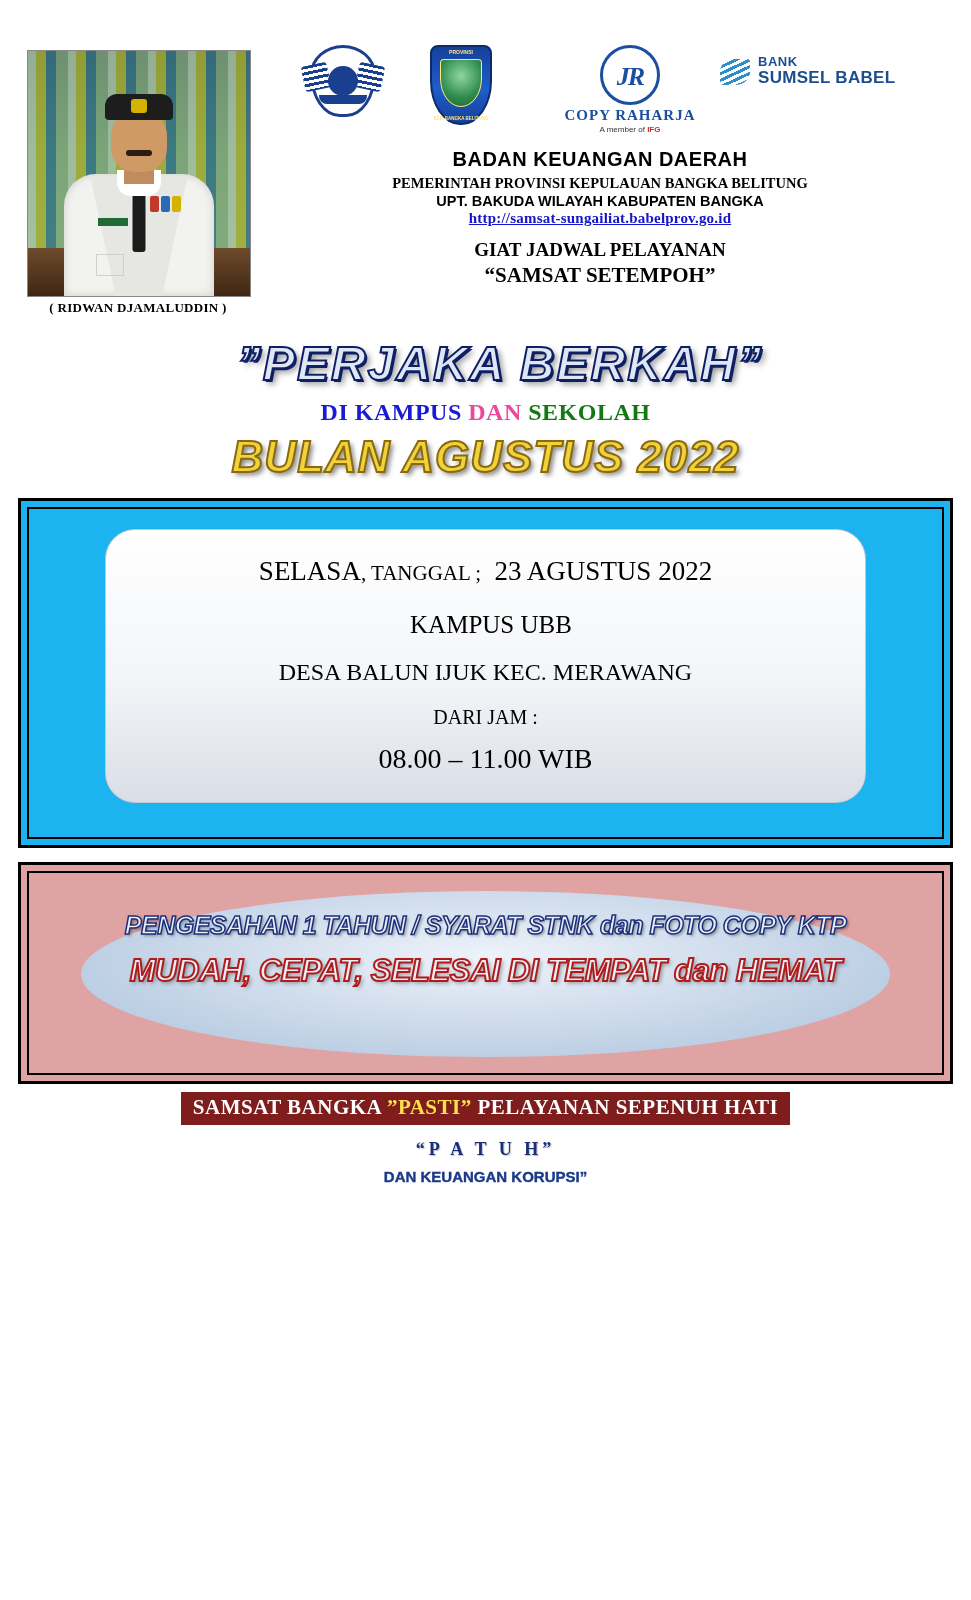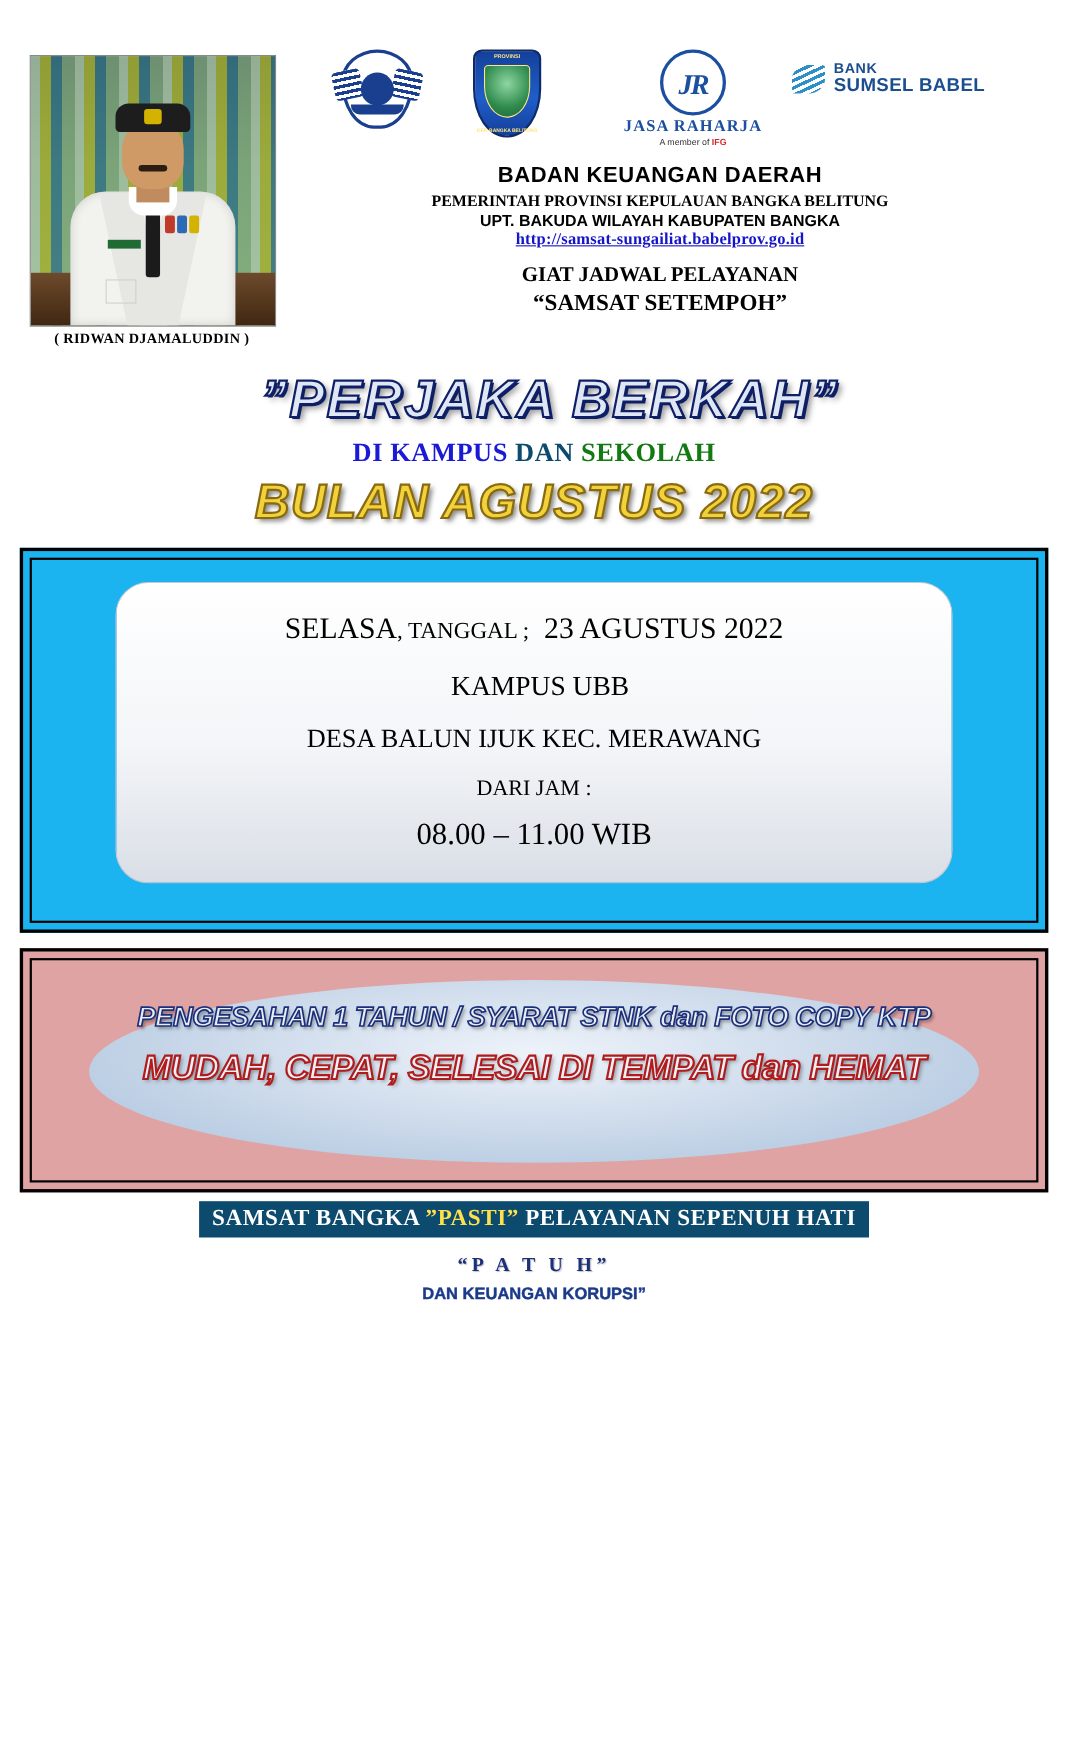--- a/index.html
+++ b/index.html
@@ -320,21 +320,21 @@
   }
   .kampus-line {
     text-align: center;
     font-family: "Liberation Serif", serif;
     font-weight: bold;
     font-size: 24px;
     margin-top: 8px;
     letter-spacing: .5px;
   }
   .kampus-line .blue { color: #1a1ad6; }
-  .kampus-line .red  { color: #0c4a6e; }
+  .kampus-line .red  { color: #ec4899; }
   .kampus-line .green{ color: #137a13; }
 
   .bulan {
     text-align: center;
     font-family: "Liberation Sans", sans-serif;
     font-style: italic;
     font-weight: bold;
     font-size: 44px;
     letter-spacing: 1px;
     margin-top: 6px;
@@ -443,21 +443,21 @@
     letter-spacing: -0.5px;
   }
 
   
   .footer-bar {
     margin: 8px 18px 0 18px;
     text-align: center;
   }
   .footer-bar .band {
     display: inline-block;
-    background: #0c4a6e;
+    background: #7f1d1d;
     padding: 3px 12px 5px 12px;
     font-family: "Liberation Serif", serif;
     font-weight: bold;
     font-size: 21px;
     letter-spacing: .5px;
   }
   .footer-bar .band .w { color: #ffffff; }
   .footer-bar .band .y { color: #ffe14d; }
 
   .patuh {
@@ -523,21 +523,21 @@
     <div class="logo logo-prov">
       <div class="tameng">
         <div class="top-text">PROVINSI</div>
         <div class="inner"></div>
         <div class="bottom-text">KEP. BANGKA BELITUNG</div>
       </div>
     </div>
 
     <div class="logo logo-jr">
       <div class="circle"></div>
-      <div class="jr-name">JASA RAHARJA</div>
+      <div class="jr-name">COPY RAHARJA</div>
       <div class="jr-sub">
         <span>A member of</span>
         <span class="ifg">IFG</span>
       </div>
     </div>
 
     <div class="logo logo-bank">
       <div class="swoosh"></div>
       <div class="bank-txt">
         <div class="l1">BANK</div>

